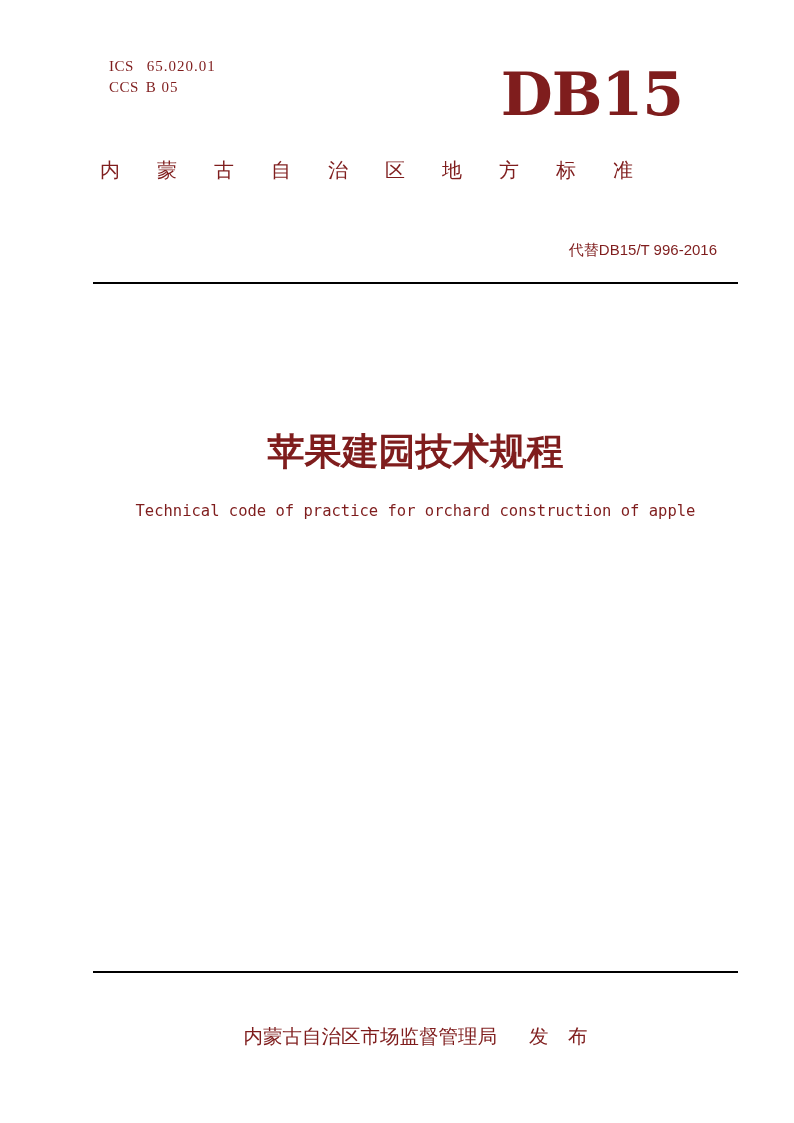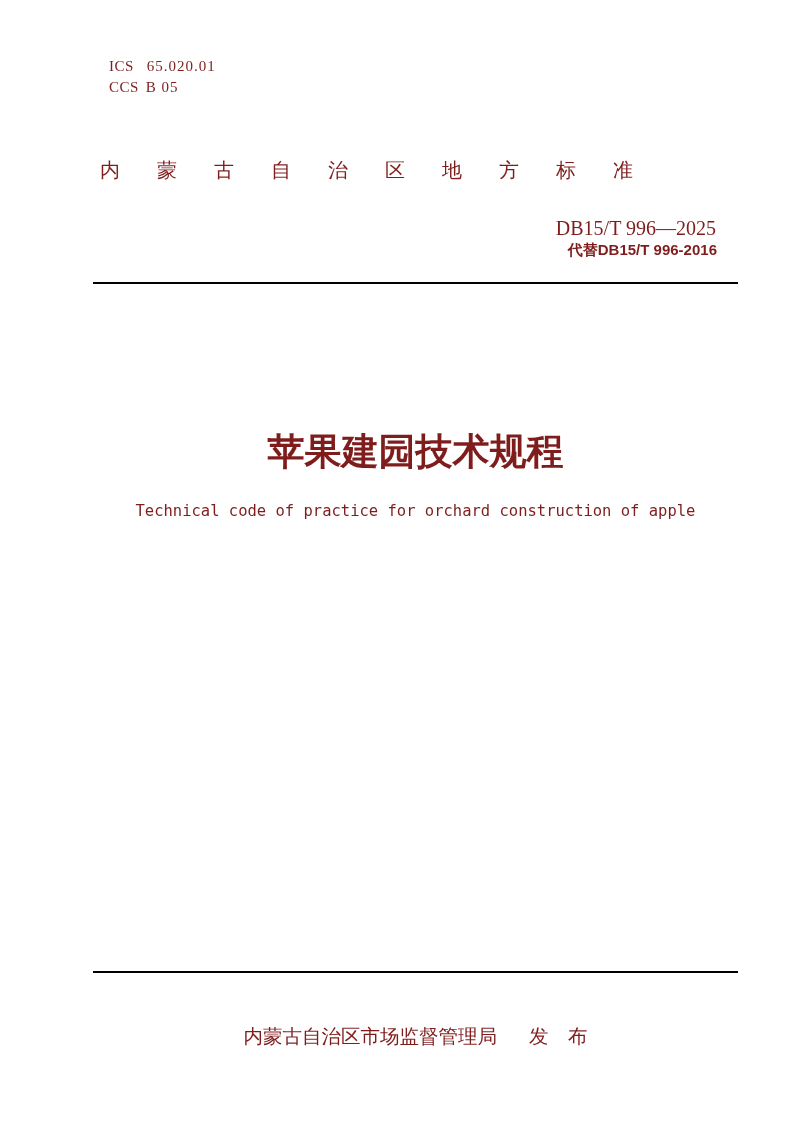--- a/index.html
+++ b/index.html
@@ -66,21 +66,20 @@
     line-height: 24px;
     white-space: pre;
   }
   .supersedes {
     position: absolute;
     right: 77px;
     top: 241px;
     font-size: 15px;
     line-height: 18px;
     white-space: pre;
-    font-weight: bold;
   }
 
   .rule {
     position: absolute;
     left: 93px;
     width: 645px;
     height: 2px;
     background: #000000;
   }
   .rule-top { top: 282px; }
@@ -147,24 +146,24 @@
 <div class="page">
 
   <div class="ics-line">
     <span>ICS</span><span class="code">65.020.01</span>
   </div>
 
   <div class="ccs-line">
     <span>CCS</span><span class="code">B 05</span>
   </div>
 
+  <div class="db-logo">DB15</div>
 
   <div class="standard-type">内蒙古自治区地方标准</div>
 
-  <div class="standard-no">DB15/T 996—2025</div>
 
   <div class="supersedes">代替DB15/T 996-2016</div>
 
   <div class="rule rule-top"></div>
 
   <div class="doc-title">苹果建园技术规程</div>
 
   <div class="doc-title-en">Technical code of practice for orchard construction of apple</div>
 
 

